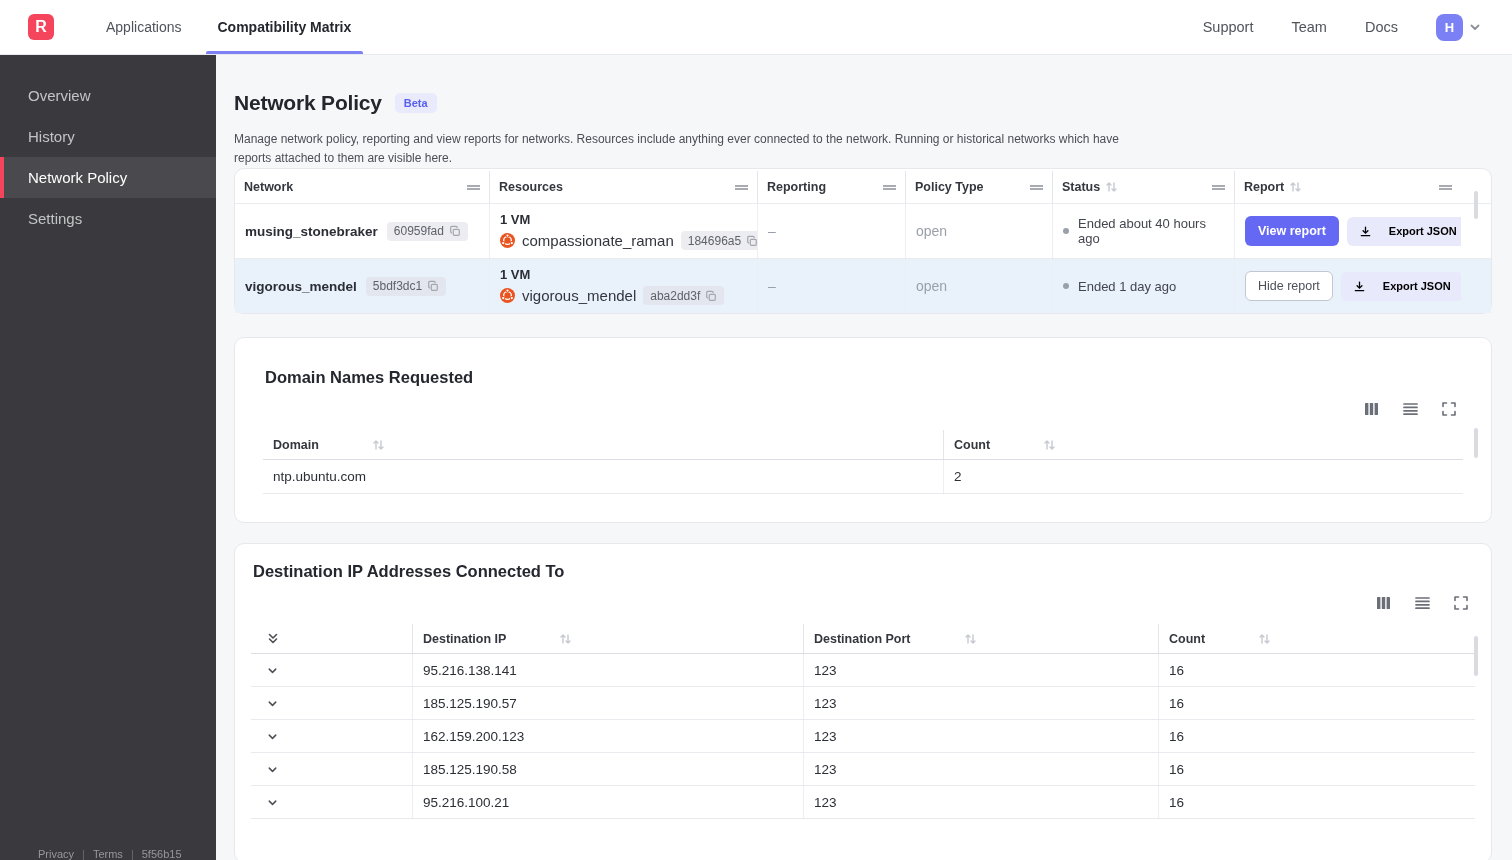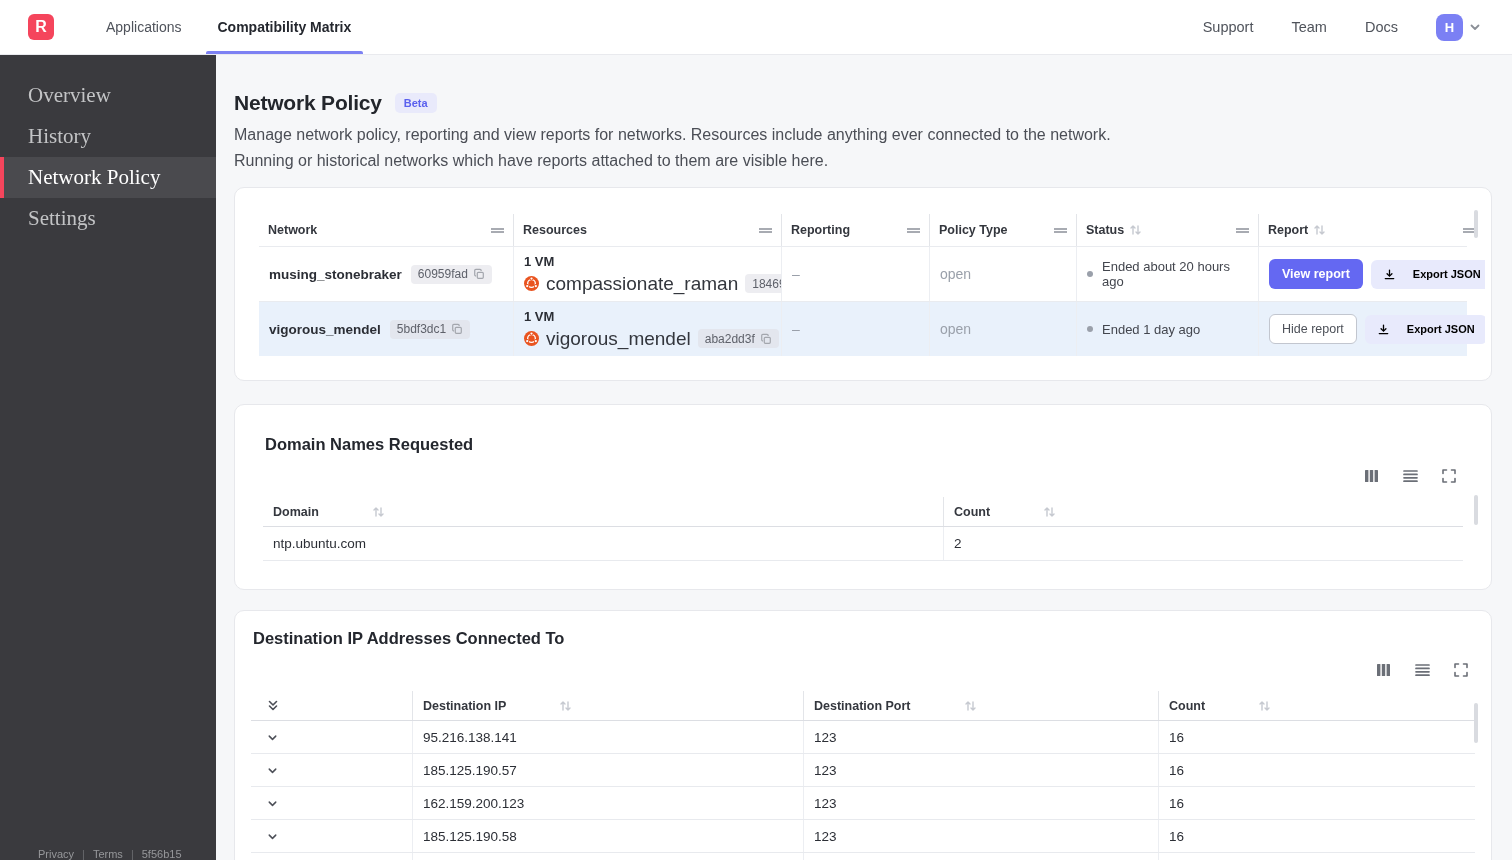--- a/index.html
+++ b/index.html
@@ -20,40 +20,40 @@
     background:#7d81f3; border-radius:2px 2px 0 0; }
   .nav-right { margin-left:auto; display:flex; align-items:center; gap:38px; padding-right:30px; }
   .nav-link { font-size:14.5px; color:#4f535b; cursor:pointer; }
   .avatar-wrap { display:flex; align-items:center; gap:5px; cursor:pointer; }
   .avatar { width:27px; height:27px; border-radius:8px; background:#7b80f4; color:#fff;
     font-size:13px; font-weight:600; display:flex; align-items:center; justify-content:center; }
 
   
   .shell { display:flex; height:805px; }
   .sidebar { position:relative; width:216px; background:#3a3a3e; flex:none; padding-top:20px; }
-  .side-item { height:41px; line-height:41px; padding-left:28px; font-size:21px; color:#c3c4c6;
-    cursor:pointer;font-family:Liberation Serif, serif; }
+  .side-item { height:41px; line-height:41px; padding-left:28px; font-size:15px; color:#c3c4c6;
+    cursor:pointer; }
   .side-item.active { background:#4a4a4e; color:#fff; border-left:4px solid #f5455c; padding-left:24px; }
   .side-footer { position:absolute; bottom:0; left:0; width:100%; padding-left:38px;
     font-size:11px; color:#96979a; display:flex; align-items:center; }
   .side-footer .sep { margin:0 8px; color:#68696d; }
 
   .main { flex:1; height:805px; overflow:hidden; padding:0 20px 0 18px; }
 
   
   .page-head { margin-top:36px; display:flex; align-items:center; gap:13px; }
   .page-title { font-size:21px; font-weight:bold; color:#23262c; letter-spacing:-0.2px; }
   .beta-badge { background:#e9eafb; color:#5a60ee; font-size:11px; font-weight:600;
     padding:4px 9px; border-radius:5px; }
-  .page-desc { margin-top:7px; width:885px; font-size:16px; line-height:1.6; color:#4b4e56; }
+  .page-desc { margin-top:15px; width:885px; font-size:12px; line-height:1.6; color:#4b4e56; }
 
   
   .card { position:relative; background:#fff; border:1px solid #e7e8ec; border-radius:10px;
     width:1258px; }
-  .card1 { margin-top:14px; padding:24px; }
+  .card1 { padding:0; }
   .card2 { margin-top:23px; padding:28px; }
   .card3 { margin-top:20px; padding:16px; height:320px; }
   .card-title { font-size:16.5px; font-weight:bold; color:#24272e; padding:2px 0 0 2px; }
   .toolbar { display:flex; justify-content:flex-end; gap:22px; margin:14px 6px 0 0; color:#6b6f77; }
   .tool-btn { cursor:pointer; display:flex; align-items:center; }
 
   
   .sort-ic { margin-left:5px; color:#c6c9d0; display:inline-flex; }
   .handle { width:13px; height:5px; border-top:2px solid #a8abb2; border-bottom:2px solid #a8abb2;
     cursor:col-resize; }
@@ -75,21 +75,21 @@
     border-right:1px solid #eceef2; overflow:hidden; }
   .net-row .cell:last-child { border-right:none; }
   .net-name { font-size:13.5px; font-weight:bold; color:#2b2e35; margin-right:9px; white-space:nowrap;text-align:right; }
   .pill { display:inline-flex; align-items:center; gap:5px; background:#ededf1; border-radius:4px;
     padding:2.5px 7px; font-size:12px; color:#5e616a; white-space:nowrap; }
   .net-row.selected .pill { background:#e3e6ee; }
   .copy-ic { color:#a3a6ad; display:inline-flex; cursor:pointer; }
   .res-cell { flex-direction:column; align-items:flex-start !important; justify-content:center; gap:4px; }
   .res-count { font-size:13px; font-weight:bold; color:#2b2e35; }
   .res-line { display:flex; align-items:center; gap:7px; }
-  .res-name { font-size:19px; color:#33363d; }
+  .res-name { font-size:15px; color:#33363d; }
   .muted { font-size:14px; color:#9aa0aa; }
   .status-line { display:flex; align-items:center; gap:9px; font-size:13px; color:#43464e; }
   .status-dot { width:6px; height:6px; border-radius:50%; background:#9aa0aa; flex:none; }
   .report-cell { gap:8px; }
   .btn-primary { background:#6468f2; color:#fff; border:none; border-radius:6px; padding:8px 13px;
     font-size:12.5px; font-weight:600; font-family:inherit; cursor:pointer; white-space:nowrap; }
   .btn-outline { background:#fff; color:#4c5058; border:1px solid #c2c6cf; border-radius:6px;
     padding:7px 12px; font-size:12.5px; font-weight:500; font-family:inherit; cursor:pointer; white-space:nowrap; }
   .btn-export { display:inline-flex; align-items:center; gap:17px; background:#e8eafc; color:#000000;
     border:none; border-radius:6px; padding:8px 12px; font-size:11px; font-weight:600;
@@ -242,21 +242,21 @@
                     </svg>
                 </span>
               </span>
             </span>
           </div>
           <div class="cell muted">–</div>
           <div class="cell muted">open</div>
           <div class="cell">
             <span class="status-line">
                 <span class="status-dot"></span>
-              <span>Ended about 20 hours ago</span>
+              <span>Ended about 40 hours ago</span>
               </span>
           </div>
           <div class="cell report-cell">
             <button class="btn-primary">View report</button>
             <button class="btn-export">
               <span style="display:inline-flex;">
                 <svg width="13" height="13" viewBox="0 0 16 16" fill="none" stroke="currentColor" stroke-width="1.6" stroke-linecap="round" stroke-linejoin="round">
                     <path d="M8 2.5v7"></path>
                     <path d="M5 7l3 3 3-3"></path>
                     <path d="M2.8 13h10.4"></path>

